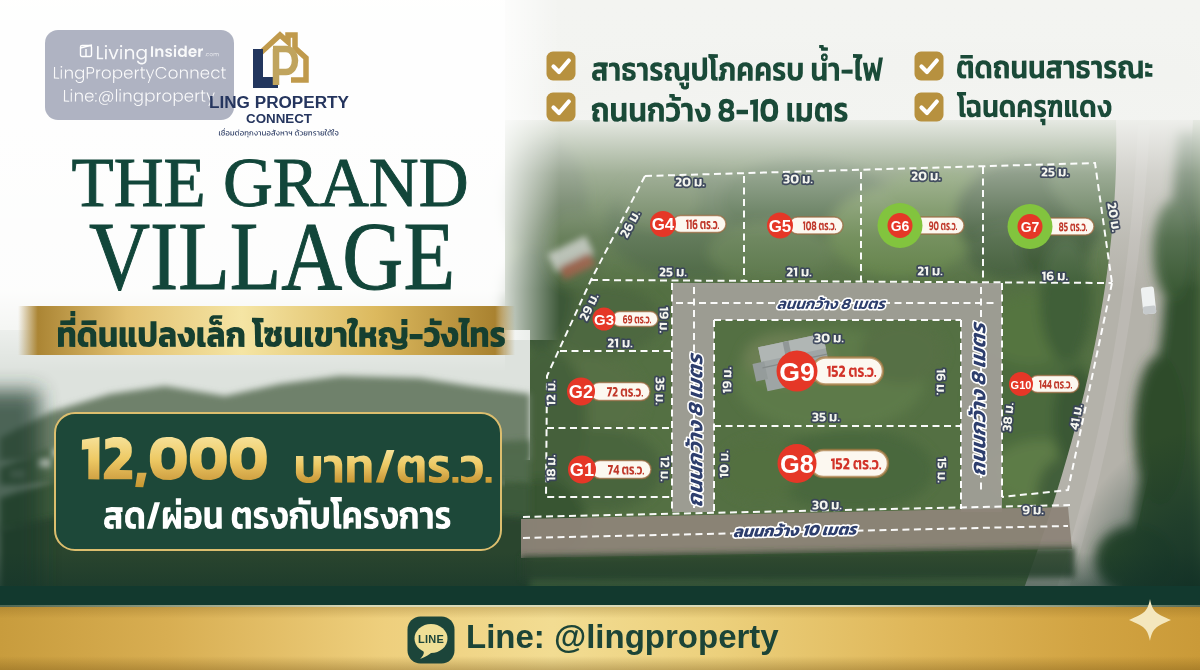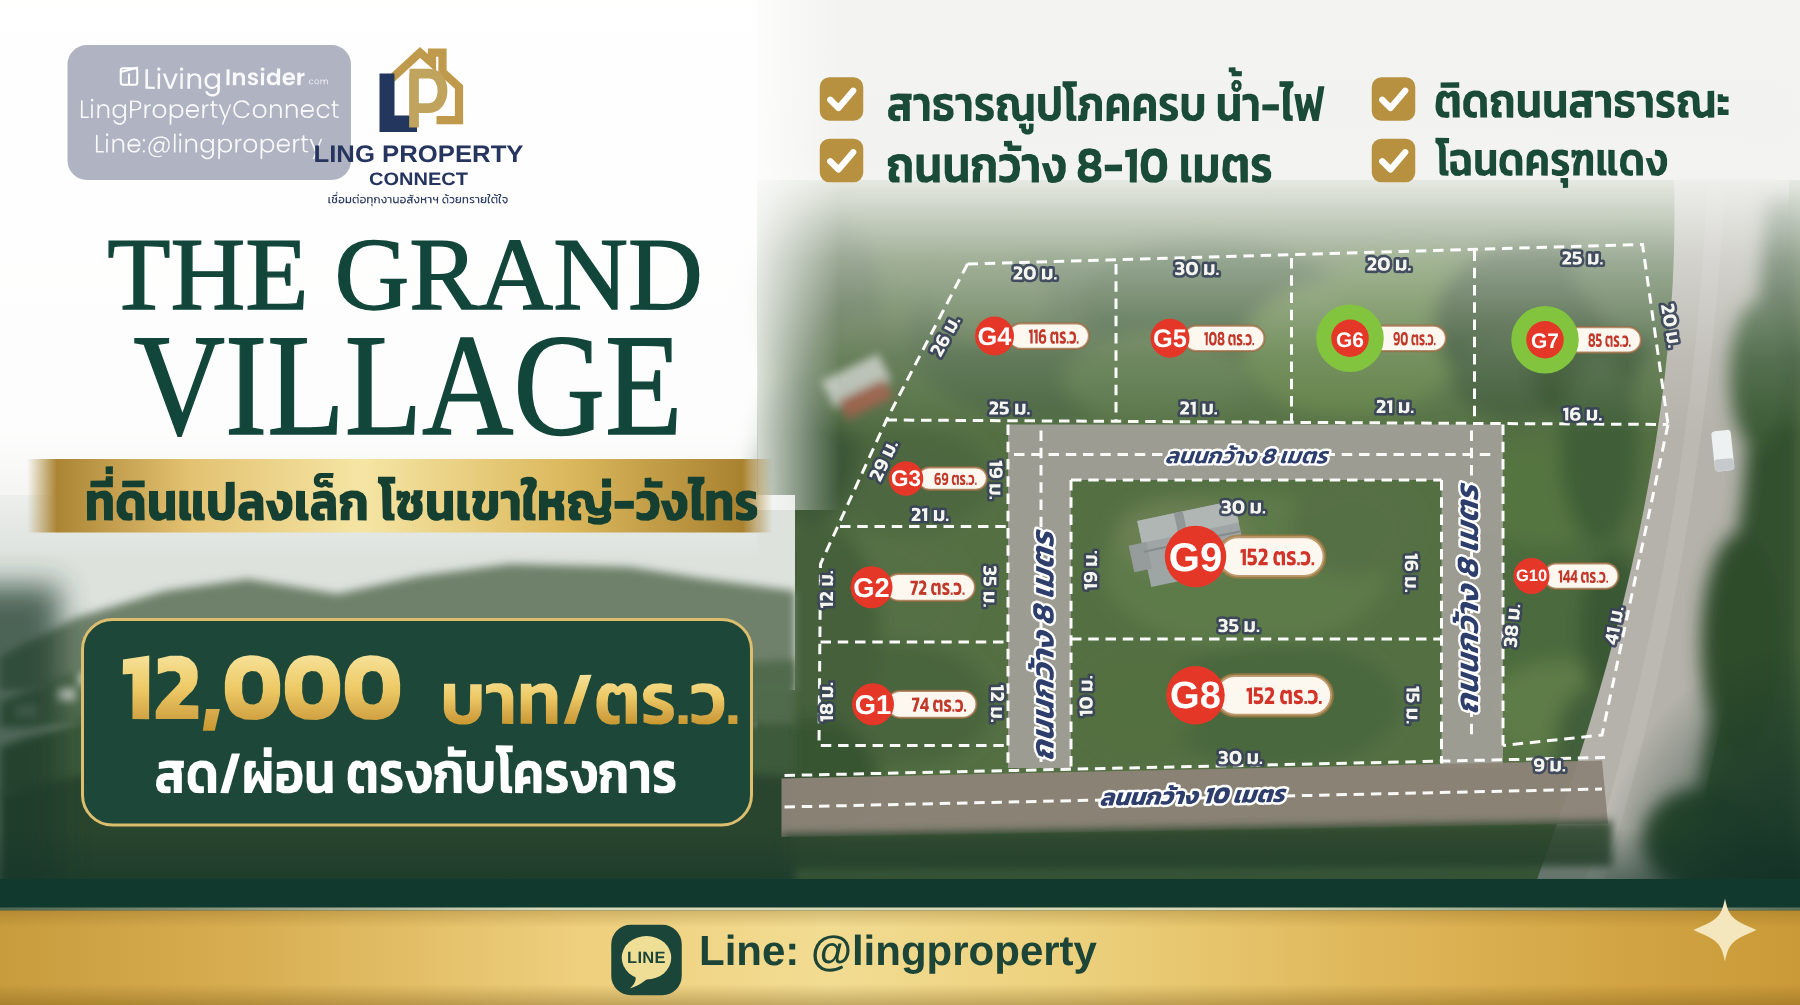--- a/index.html
+++ b/index.html
@@ -618,17 +618,17 @@
 linear-gradient(180deg,rgba(120,86,20,0.25) 0,rgba(120,86,20,0) 18%,rgba(120,86,20,0) 78%,rgba(110,78,16,0.35) 100%),
 linear-gradient(90deg,#c89c3d 0%,#d8ae52 14%,#eecf7d 32%,#f2dc92 46%,#ecd07c 60%,#dfb75a 76%,#d2a443 90%,#ca9a38 100%);"></div>
 
 <svg class="abs" style="left:407px;top:616px" width="48" height="48" viewBox="0 0 48 48">
 <rect x="0.5" y="0.5" width="47" height="47" rx="13" fill="#1c453a"></rect>
 <ellipse cx="24" cy="22.5" rx="16.5" ry="14.5" fill="#efdf96"></ellipse>
 <path d="M16,34 C18,37 16,40 13,43 C19,41 23,38 25,36 Z" fill="#efdf96"></path>
 <text x="24" y="23" font-family="Liberation Sans,sans-serif" font-weight="bold" font-size="11" fill="#1c453a" text-anchor="middle" dominant-baseline="central" letter-spacing="0.2">LINE</text>
 </svg>
 
-<div class="abs" style="left:466px;top:618px;font-family:'Liberation Sans',sans-serif;font-weight:bold;font-size:28px;color:#1c4437;">Line: @lingproperty</div>
+<div class="abs" style="left:466px;top:618px;font-family:'Liberation Sans',sans-serif;font-weight:bold;font-size:33px;color:#1c4437;">Line: @lingproperty</div>
 
 <svg class="abs" style="left:1127px;top:598px" width="46" height="44" viewBox="0 0 46 44">
 <path d="M23,1 C25.5,13 27.5,15 44,22 C27.5,29 25.5,31 23,43 C20.5,31 18.5,29 2,22 C18.5,15 20.5,13 23,1 Z" fill="#f4e7bd"></path>
 </svg>
 </div>
 </body></html>

